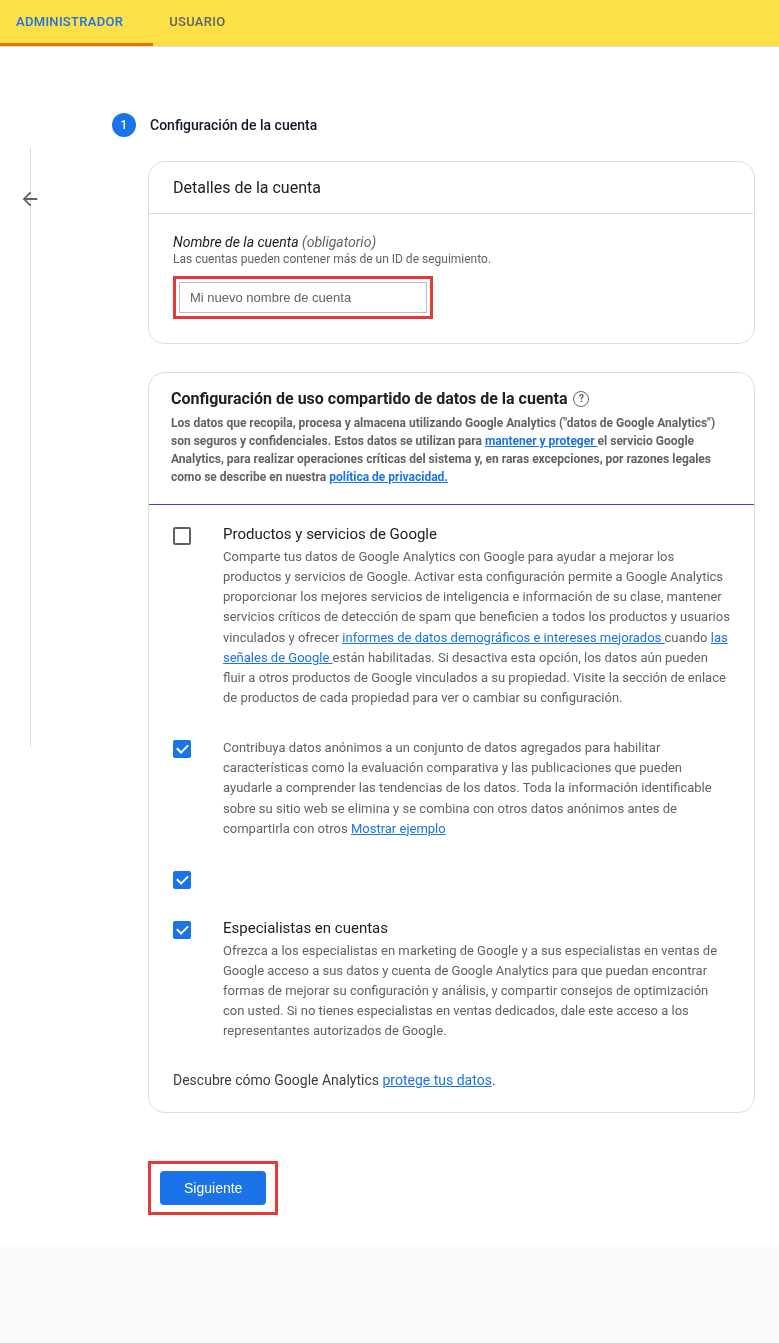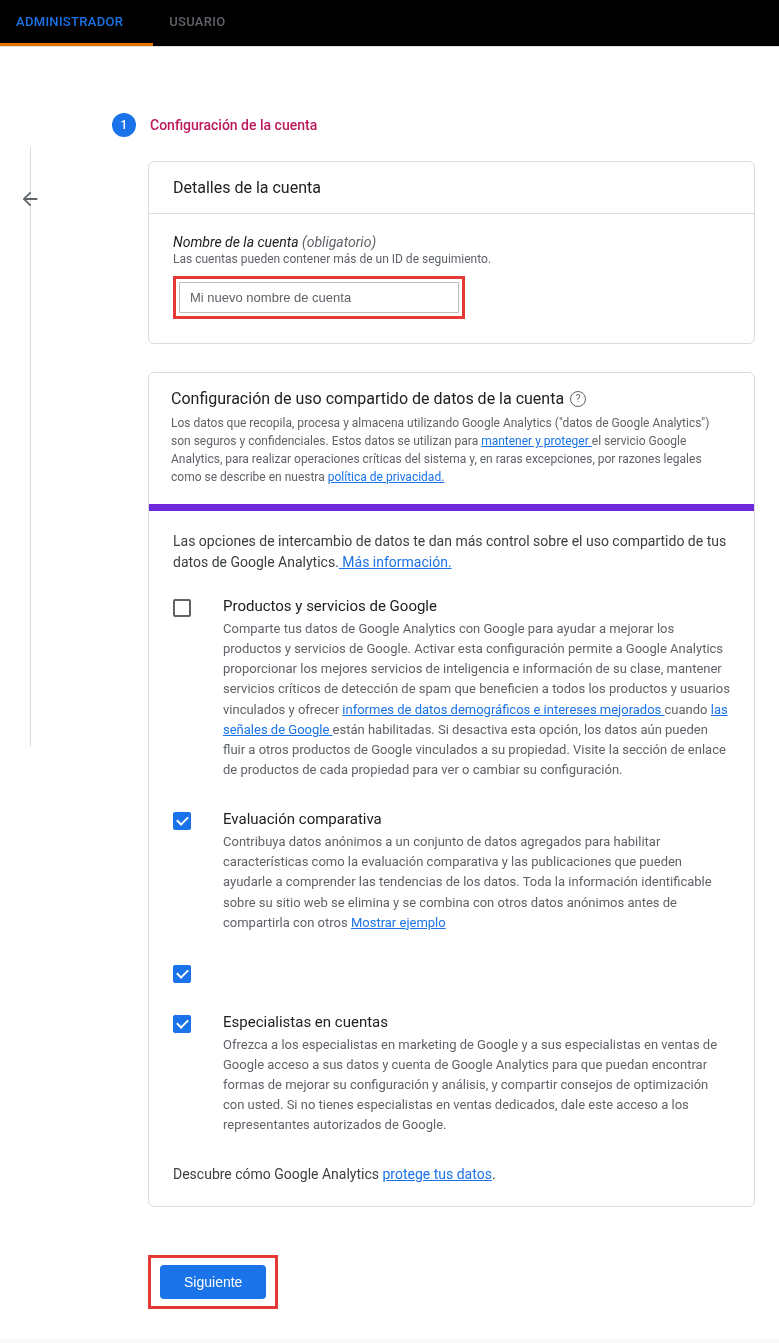--- a/index.html
+++ b/index.html
@@ -6,21 +6,21 @@
     body {
       font-family: 'Roboto', 'Helvetica Neue', Arial, sans-serif;
       background: #f8f9fa;
       font-size: 14px;
       color: #3c4043;
       width: 779px;
     }
     .tabs {
       display: flex;
       border-bottom: 1px solid #e0e0e0;
-      background: #000000;
+      background: #fde047;
     }
     .tab {
       padding: 14px 30px 14px 16px;
       font-size: 13px;
       font-weight: 500;
       cursor: pointer;
       letter-spacing: 0.3px;
     }
     .tab.active {
       color: #1a73e8;
@@ -67,28 +67,28 @@
       color: #fff;
       display: flex;
       align-items: center;
       justify-content: center;
       font-size: 12px;
       font-weight: 500;
     }
     .step-title {
       font-size: 14px;
       font-weight: 500;
-      color: #be185d;
+      color: #0f172a;
     }
     .content-wrap {
       margin-left: 124px;
     }
     .card {
       border: 1px solid #dadce0;
-      border-radius: 6px;
+      border-radius: 17px;
       background: #fff;
       margin-bottom: 28px;
     }
     .card-header {
       padding: 16px 24px;
       font-size: 16px;
       color: #202124;
       border-bottom: 1px solid #dadce0;
     }
     .card-body {
@@ -110,27 +110,28 @@
     }
     .input-highlight {
       border: 3px solid #e53935;
       padding: 3px;
       display: inline-block;
     }
     .text-input {
       border: 1px solid #bdbdbd;
       padding: 7px 10px;
       font-size: 13px;
-      width: 280px;
+      width: 248px;
       color: #5f6368;
       outline: none;
     }
     .share-header {
       padding: 16px 22px 18px 22px;
-      border-bottom: 7px solid #6d28d9;
+      border-bottom: 1px solid #6d28d9;
+      font-weight: bold;
     }
     .share-title {
       font-size: 16px;
       color: #202124;
       margin-bottom: 6px;
       display: flex;
       align-items: center;
       gap: 6px;
     }
     .help-icon {
@@ -269,38 +270,34 @@
       <div class="share-header">
         <div class="share-title">
           <span>Configuración de uso compartido de datos de la cuenta </span>
           <span class="help-icon">?</span>
         </div>
         <div class="share-desc">
           <span>Los datos que recopila, procesa y almacena utilizando Google Analytics ("datos de Google Analytics") son seguros y confidenciales. Estos datos se utilizan para </span><span class="link">mantener y proteger </span><span>el servicio Google Analytics, para realizar operaciones críticas del sistema y, en raras excepciones, por razones legales como se describe en nuestra </span><span class="link">política de privacidad.</span>
         </div>
       </div>
       <div class="share-body">
-        <div class="intro-text">
-          <span>Las opciones de intercambio de datos te dan más control sobre el uso compartido de tus datos de Google Analytics.</span><span class="link"> Más información.</span>
-        </div>
 
         <div class="checkbox-item">
           <div class="checkbox"></div>
           <div class="checkbox-content">
             <div class="checkbox-title">Productos y servicios de Google</div>
             <div class="checkbox-desc">
               <span>Comparte tus datos de Google Analytics con Google para ayudar a mejorar los productos y servicios de Google. Activar esta configuración permite a Google Analytics proporcionar los mejores servicios de inteligencia e información de su clase, mantener servicios críticos de detección de spam que beneficien a todos los productos y usuarios vinculados y ofrecer </span><span class="link">informes de datos demográficos e intereses mejorados </span><span>cuando </span><span class="link">las señales de Google </span><span>están habilitadas. Si desactiva esta opción, los datos aún pueden fluir a otros productos de Google vinculados a su propiedad. Visite la sección de enlace de productos de cada propiedad para ver o cambiar su configuración.</span>
             </div>
           </div>
         </div>
 
         <div class="checkbox-item">
           <div class="checkbox checked"></div>
           <div class="checkbox-content">
-            <div class="checkbox-title">Evaluación comparativa</div>
             <div class="checkbox-desc">
               <span>Contribuya datos anónimos a un conjunto de datos agregados para habilitar características como la evaluación comparativa y las publicaciones que pueden ayudarle a comprender las tendencias de los datos. Toda la información identificable sobre su sitio web se elimina y se combina con otros datos anónimos antes de compartirla con otros  </span><span class="link">Mostrar ejemplo</span>
             </div>
           </div>
         </div>
 
         <div class="checkbox-item">
           <div class="checkbox checked"></div>
           <div class="checkbox-content">
           </div>

